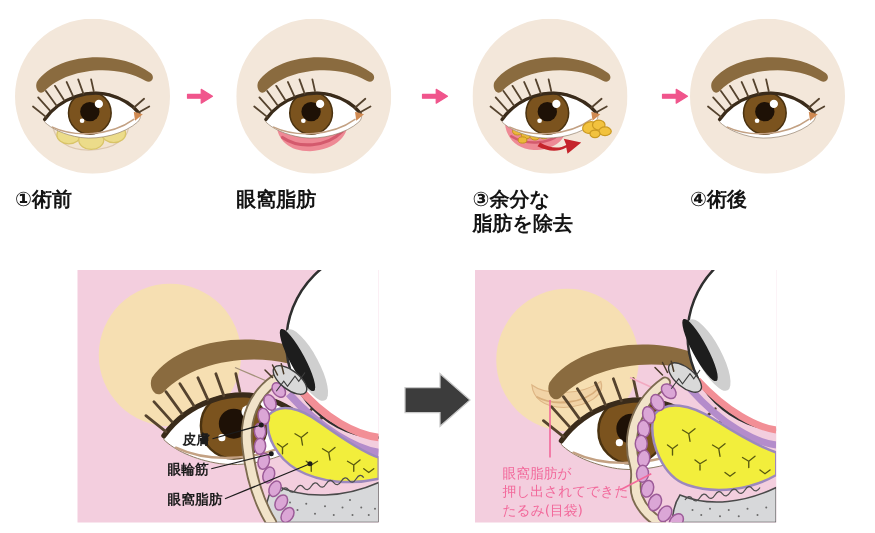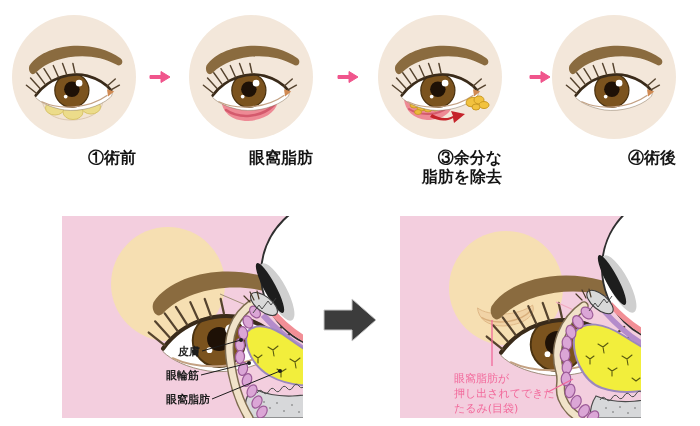--- a/index.html
+++ b/index.html
@@ -1,23 +1,23 @@
 <!DOCTYPE html>
 <html><head>
 <meta charset="utf-8">
 <style>
   html,body{margin:0;padding:0;background:#fff;}
   *{box-sizing:border-box;}
   .stage{position:relative;width:700px;height:426px;background:#ffffff;overflow:hidden;
          font-family:"DejaVu Sans",sans-serif;}
   .circle-ill{position:absolute;width:124px;height:124px;}
   .step-arrow{position:absolute;width:22px;height:14px;}
-  .step-label{position:absolute;width:124px;top:150px;text-align:right;
-              font-size:16px;font-weight:700;color:#141414;line-height:19px;white-space:nowrap;font-family:Liberation Mono, monospace;}
-  .panel{position:absolute;top:216px;width:241px;height:202px;background:#f3cede;overflow:hidden;padding-left:32px;}
+  .step-label{position:absolute;width:124px;top:150px;text-align:left;
+              font-size:16px;font-weight:700;color:#141414;line-height:19px;white-space:nowrap;}
+  .panel{position:absolute;top:216px;width:241px;height:202px;background:#f3cede;overflow:hidden;}
   .panel svg{display:block;}
   .alabel{font-size:11px;font-weight:700;fill:#1c1c1c;font-family:"DejaVu Sans",sans-serif;}
   .plabel{font-size:11px;font-weight:500;fill:#f2699b;font-family:"DejaVu Sans",sans-serif;}
   .big-arrow{position:absolute;left:322px;top:297px;}
 </style>
 </head>
 <body>
 
 <svg aria-hidden="true" style="position:absolute;width:0;height:0;overflow:hidden">
   <defs>
@@ -219,21 +219,21 @@
       <text class="alabel" x="106" y="139" text-anchor="end">皮膚</text>
       <text class="alabel" x="105" y="163" text-anchor="end">眼輪筋</text>
       <text class="alabel" x="116" y="187" text-anchor="end">眼窩脂肪</text>
     </svg>
   </div>
 
   <svg class="big-arrow" width="56" height="46" viewBox="0 0 56 46">
     <path d="M2,13 H30 V2 L54,23 L30,44 V33 H2 Z" fill="#3c3c3c" stroke="#c8c8c8" stroke-width="1"></path>
   </svg>
 
-  <div class="panel" style="left:400px">
+  <div class="panel" style="left:380px">
     <svg width="241" height="202" viewBox="0 0 241 202">
       <circle cx="74" cy="72" r="57" fill="#f6dfb2"></circle>
       <g transform="translate(17,15) scale(0.95)">
         <path d="M30,81 C42,90 72,90 88,78 C92,89 78,99 57,100 C40,100 31,92 30,81 Z" fill="#f1d3a6" stroke="#ddb584" stroke-width="1"></path>
         <path d="M34,91 C48,99 74,97 86,84" fill="none" stroke="#d9af7c" stroke-width="1.5"></path>
         <use href="#eyeFront"></use>
       </g>
       <path d="M124,86 L146,96" stroke="#f2a9c0" stroke-width="1.2" fill="none"></path>
 
       <circle cx="246" cy="52" r="76" fill="#ffffff" stroke="#2f2f2f" stroke-width="2"></circle>

